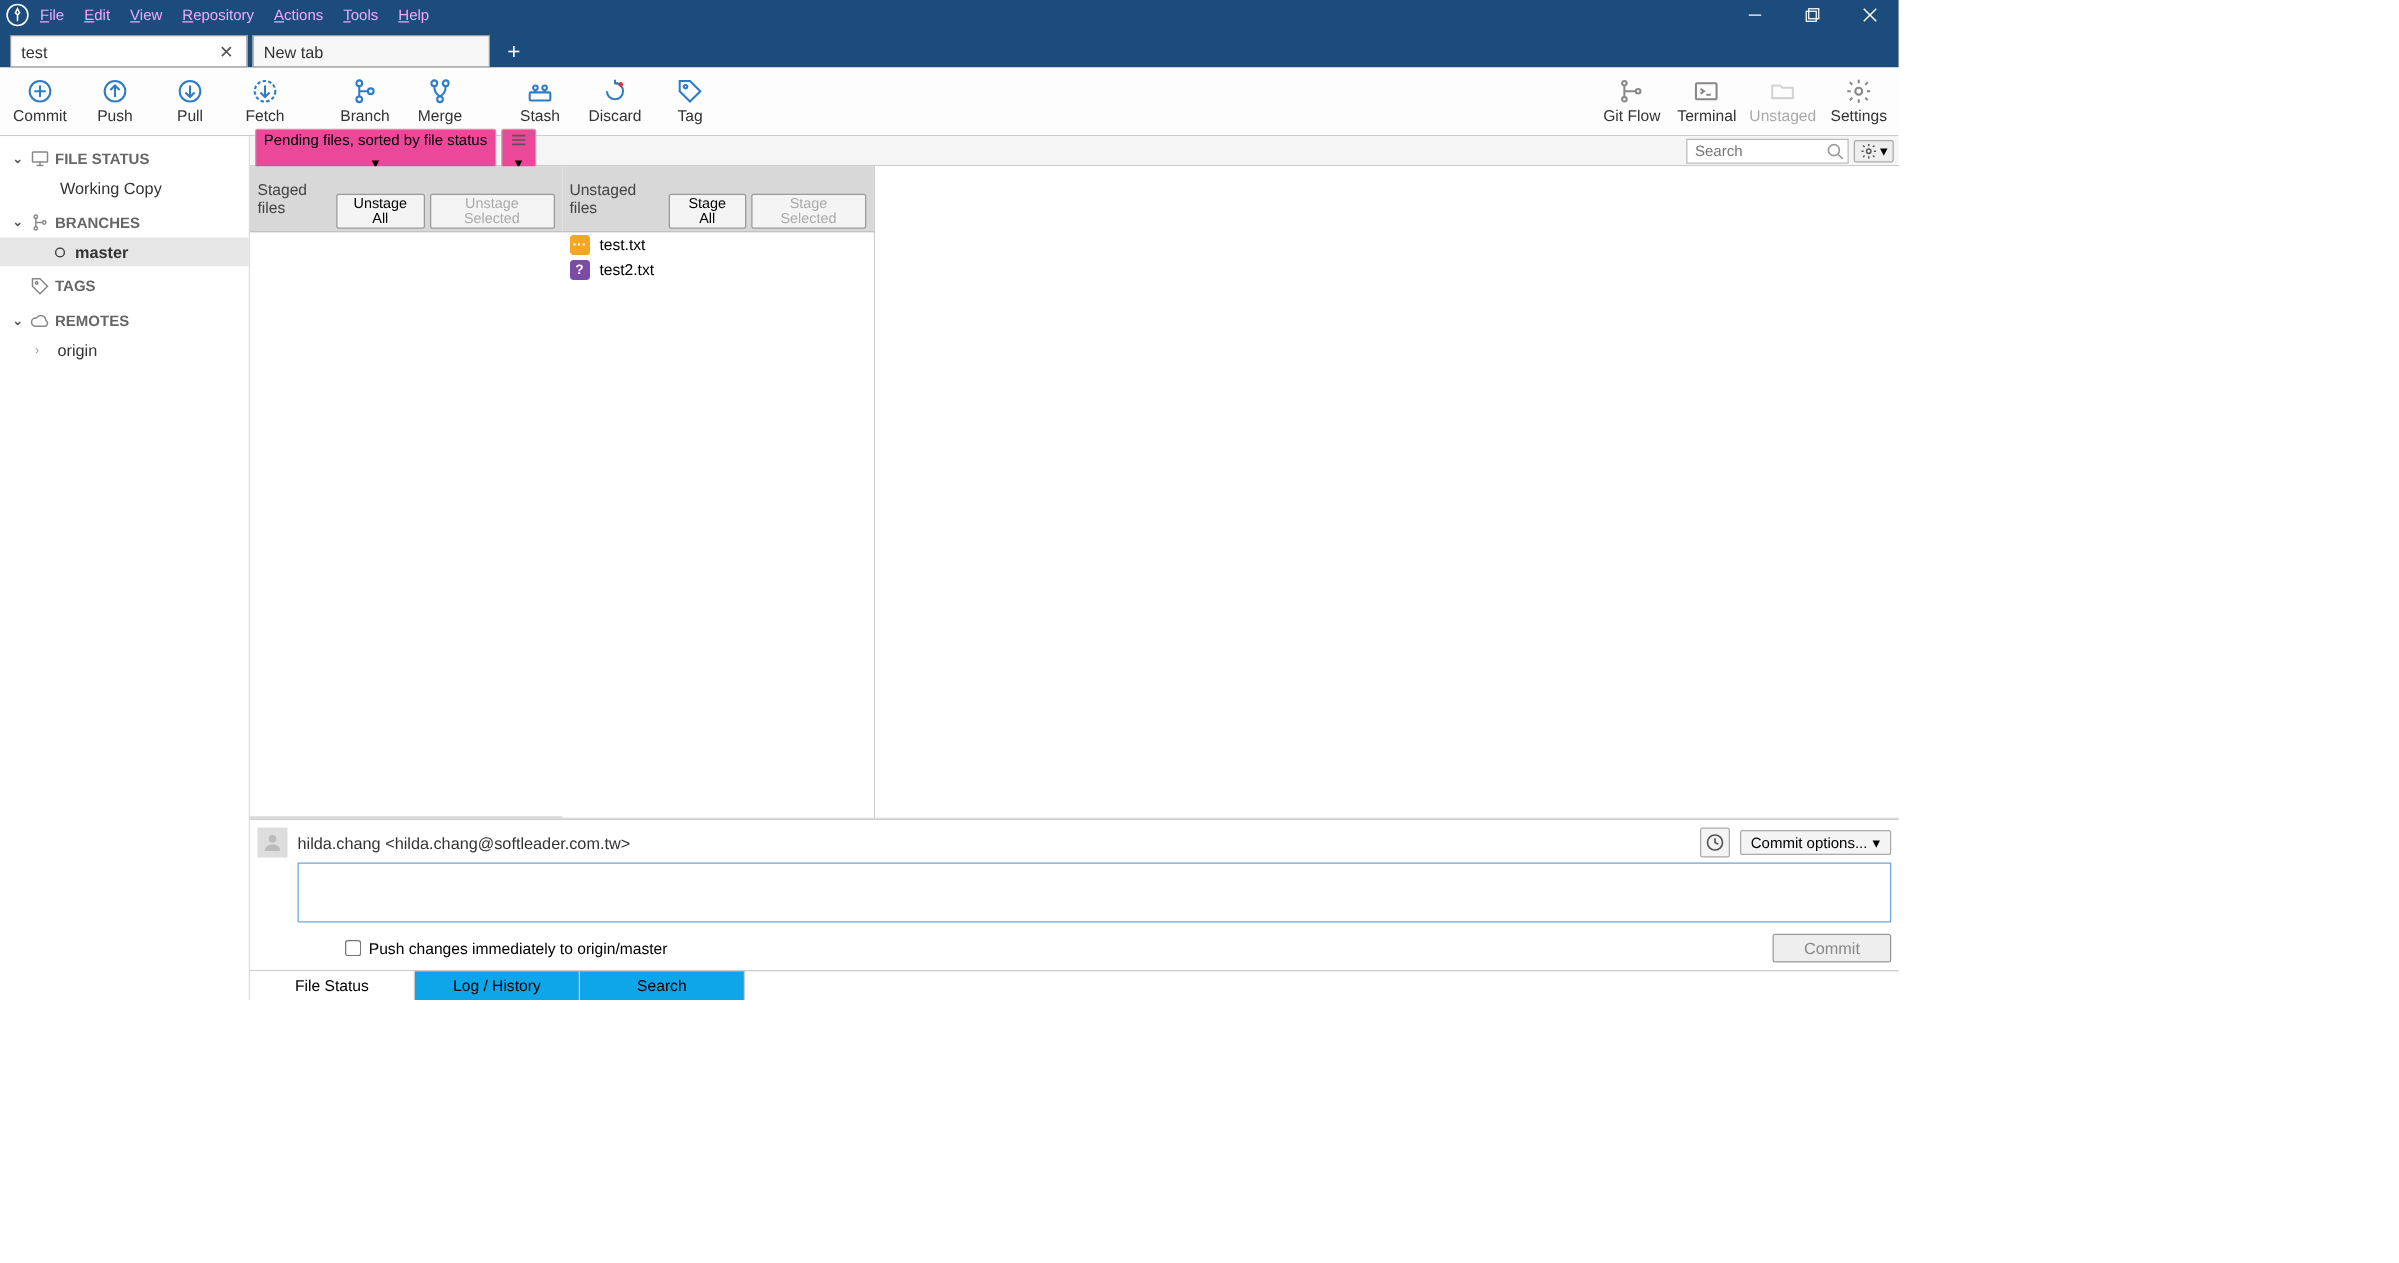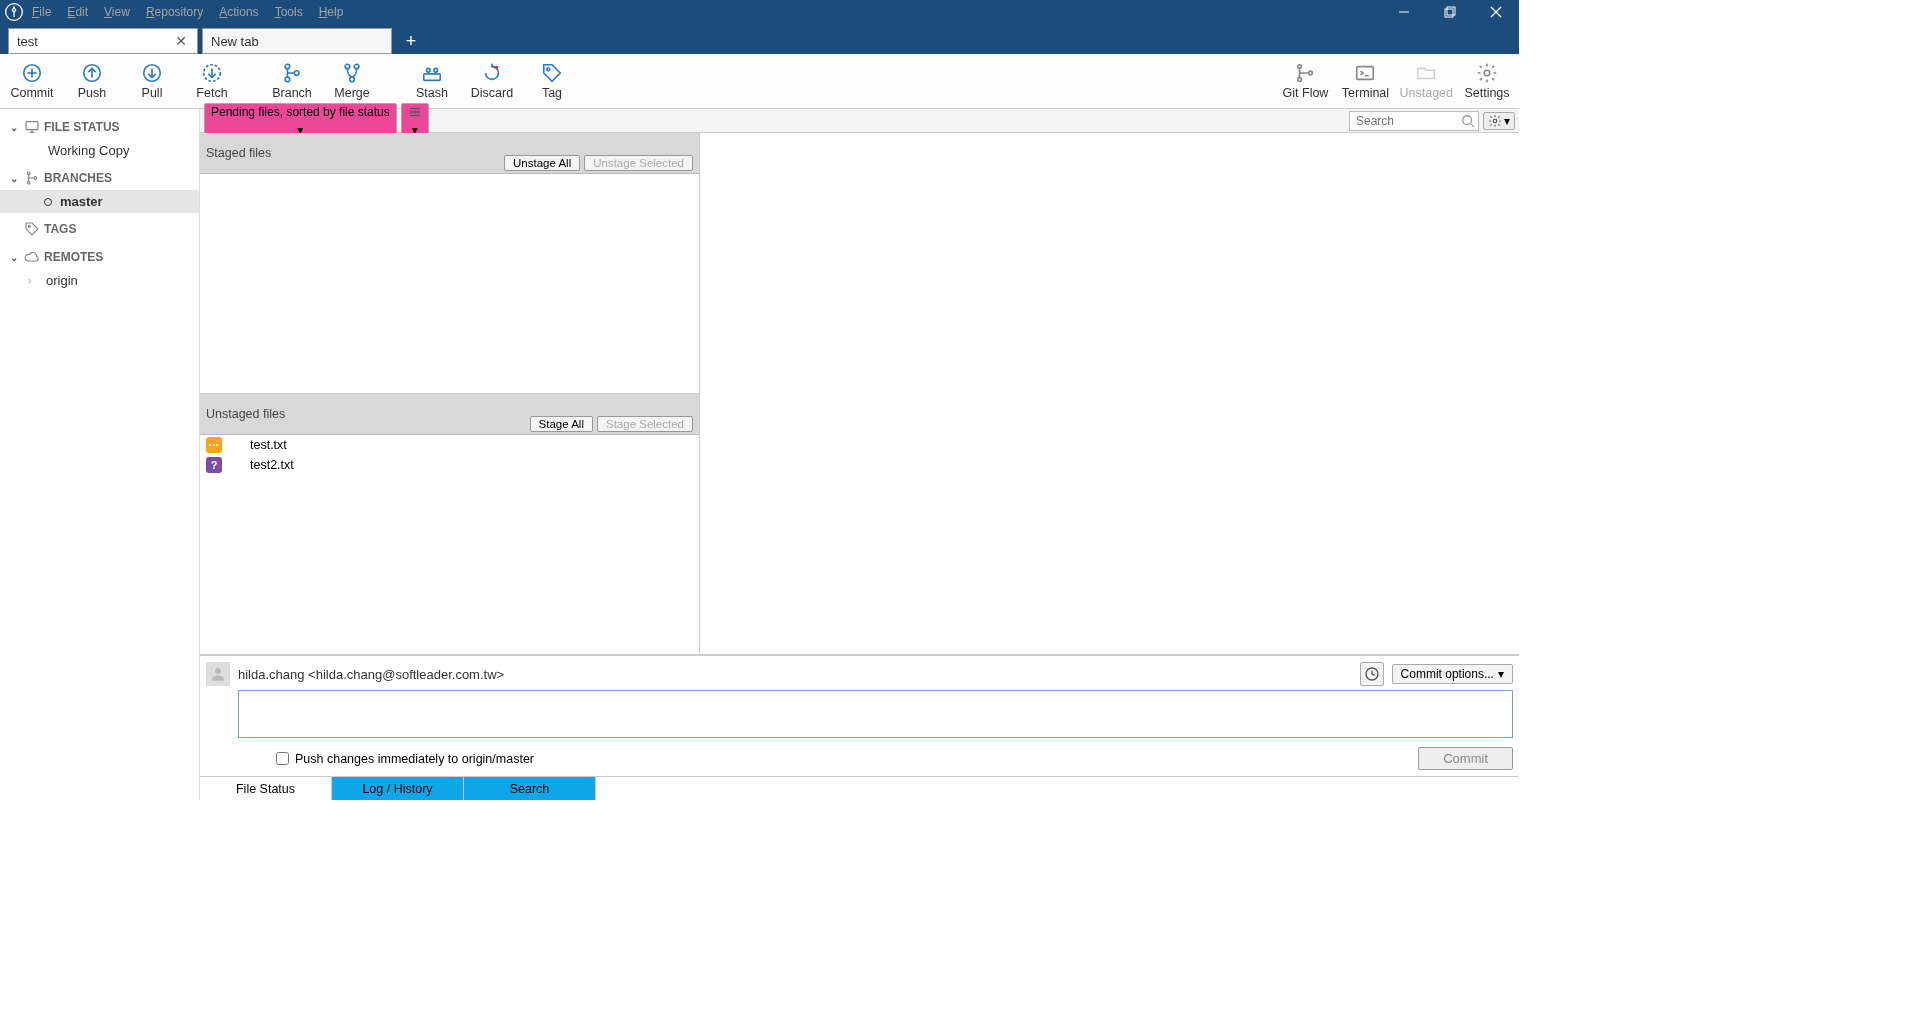--- a/index.html
+++ b/index.html
@@ -1,19 +1,19 @@
 <!DOCTYPE html>
 <html><head>
 <meta charset="utf-8">
 <style>
 * { box-sizing: border-box; margin: 0; padding: 0; font-family: "Segoe UI", Arial, sans-serif; }
 body { width: 1519px; height: 800px; background: #fff; overflow: hidden; font-size: 13px; }
 
 
-.titlebar { background: #1c4c7b; height: 24px; display: flex; align-items: center; color: #a3a3a3; font-size: 12px; padding-left: 4px; }
+.titlebar { background: #1c4c7b; height: 24px; display: flex; align-items: center; color: #f0abfc; font-size: 12px; padding-left: 4px; }
 .titlebar .logo { width: 20px; height: 20px; display: flex; align-items: center; justify-content: center; margin-right: 8px; }
 .titlebar .menu { display: flex; gap: 16px; }
 .titlebar .menu span { cursor: pointer; }
 .titlebar .menu span u { text-decoration: underline; }
 .titlebar .spacer { flex: 1; }
 .titlebar .winbtns { display: flex; }
 .titlebar .winbtns div { width: 46px; height: 24px; display: flex; align-items: center; justify-content: center; cursor: pointer; }
 
 
 .tabsbar { background: #1c4c7b; height: 30px; display: flex; align-items: flex-end; padding-left: 8px; gap: 4px; }
@@ -46,33 +46,33 @@
 .content { flex: 1; display: flex; flex-direction: column; }
 .filterbar { height: 24px; border-bottom: 1px solid #ccc; display: flex; align-items: center; padding: 2px 4px; gap: 4px; background: #f5f5f5; }
 .dropdown-btn { border: 1px solid #aaa; background: #ec4899; padding: 1px 6px; font-size: 12px; display: flex; align-items: center; gap: 4px; cursor: pointer; border-radius: 2px; flex-direction: column; }
 .filterbar .spacer { flex: 1; }
 .searchbox { border: 1px solid #bbb; height: 20px; width: 130px; padding: 0 20px 0 6px; font-size: 12px; position: relative; }
 .searchwrap { position: relative; }
 .searchwrap svg { position: absolute; right: 4px; top: 3px; width: 14px; height: 14px; color: #999; }
 .gearbtn { border: 1px solid #aaa; background: #eee; padding: 1px 4px; font-size: 12px; display: flex; align-items: center; gap: 2px; cursor: pointer; border-radius: 2px; }
 
 .panes { flex: 1; display: flex; border-bottom: 1px solid #ccc; }
-.leftpanes { width: 500px; display: flex; flex-direction: column; border-right: 1px solid #ccc; }
+.leftpanes { width: 500px; display: flex; border-right: 1px solid #ccc; }
 .pane { flex: 1; display: flex; flex-direction: column; border-bottom: 1px solid #ccc; }
 .pane:last-child { border-bottom: none; }
 .pane-header { background: #d8d8d8; padding: 2px 6px; display: flex; align-items: center; font-size: 12.5px; color: #444; border-bottom: 1px solid #bbb; }
 .pane-header .spacer { flex: 1; }
 .pane-header button { font-size: 11.5px; padding: 1px 8px; margin-left: 4px; border: 1px solid #999; background: #f4f4f4; border-radius: 2px; cursor: pointer; margin-top: 20px; }
 .pane-header button:disabled { color: #aaa; cursor: default; }
 .pane-body { flex: 1; background: #fff; overflow: auto; }
 .file-row { display: flex; align-items: center; padding: 2px 6px; font-size: 12.5px; gap: 8px; cursor: pointer; }
 .file-icon { width: 16px; height: 16px; border-radius: 3px; display: flex; align-items: center; justify-content: center; font-size: 11px; font-weight: bold; color: #fff; flex-shrink: 0; }
 .file-icon.modified { background: #f5a623; }
 .file-icon.unknown { background: #7b4ba5; }
-.file-name { margin-left: 20px; }
+.file-name { }
 
 .diffpane { flex: 1; background: #fff; }
 
 
 .commitarea { border-top: 1px solid #ccc; padding: 6px; background: #fff; }
 .commit-top { display: flex; align-items: center; gap: 8px; margin-bottom: 4px; }
 .avatar { width: 24px; height: 24px; background: #ddd; display: flex; align-items: center; justify-content: center; }
 .avatar svg { width: 18px; height: 18px; color: #999; }
 .author { font-size: 13px; color: #333; }
 .commit-top .spacer { flex: 1; }

